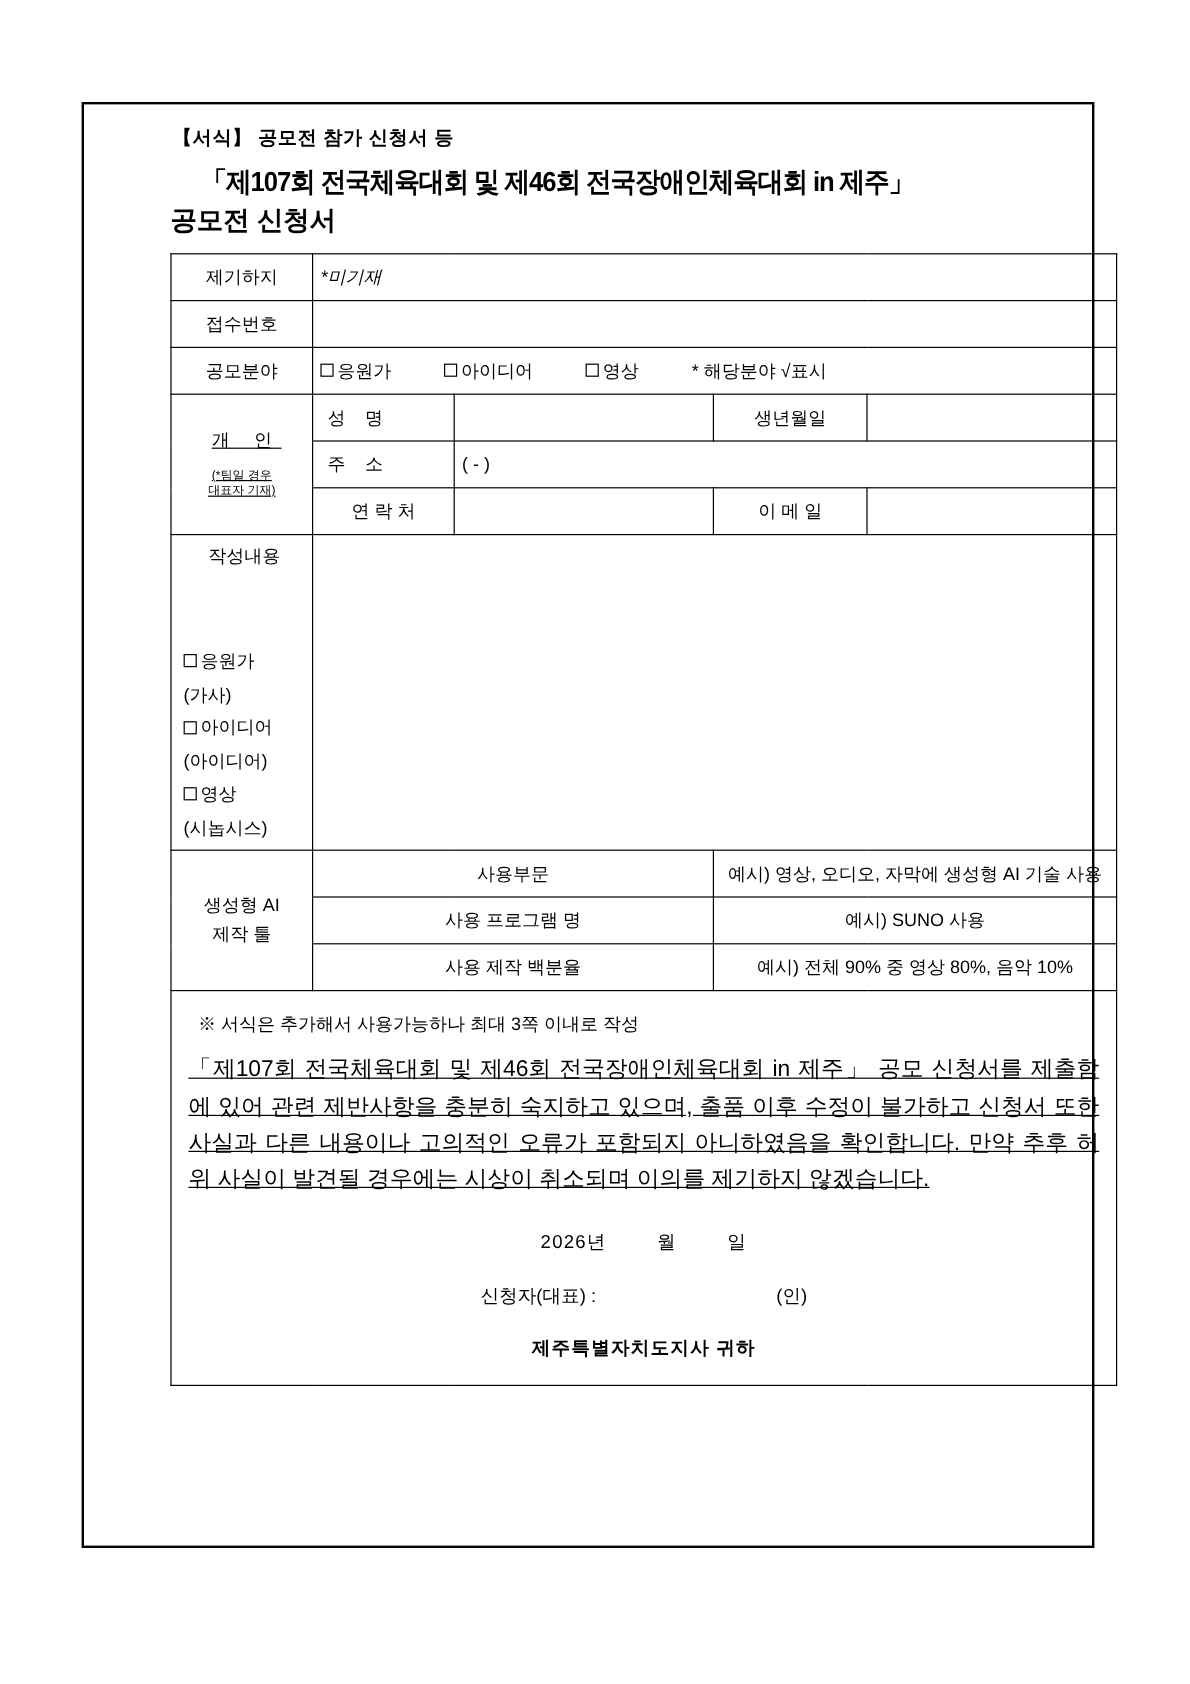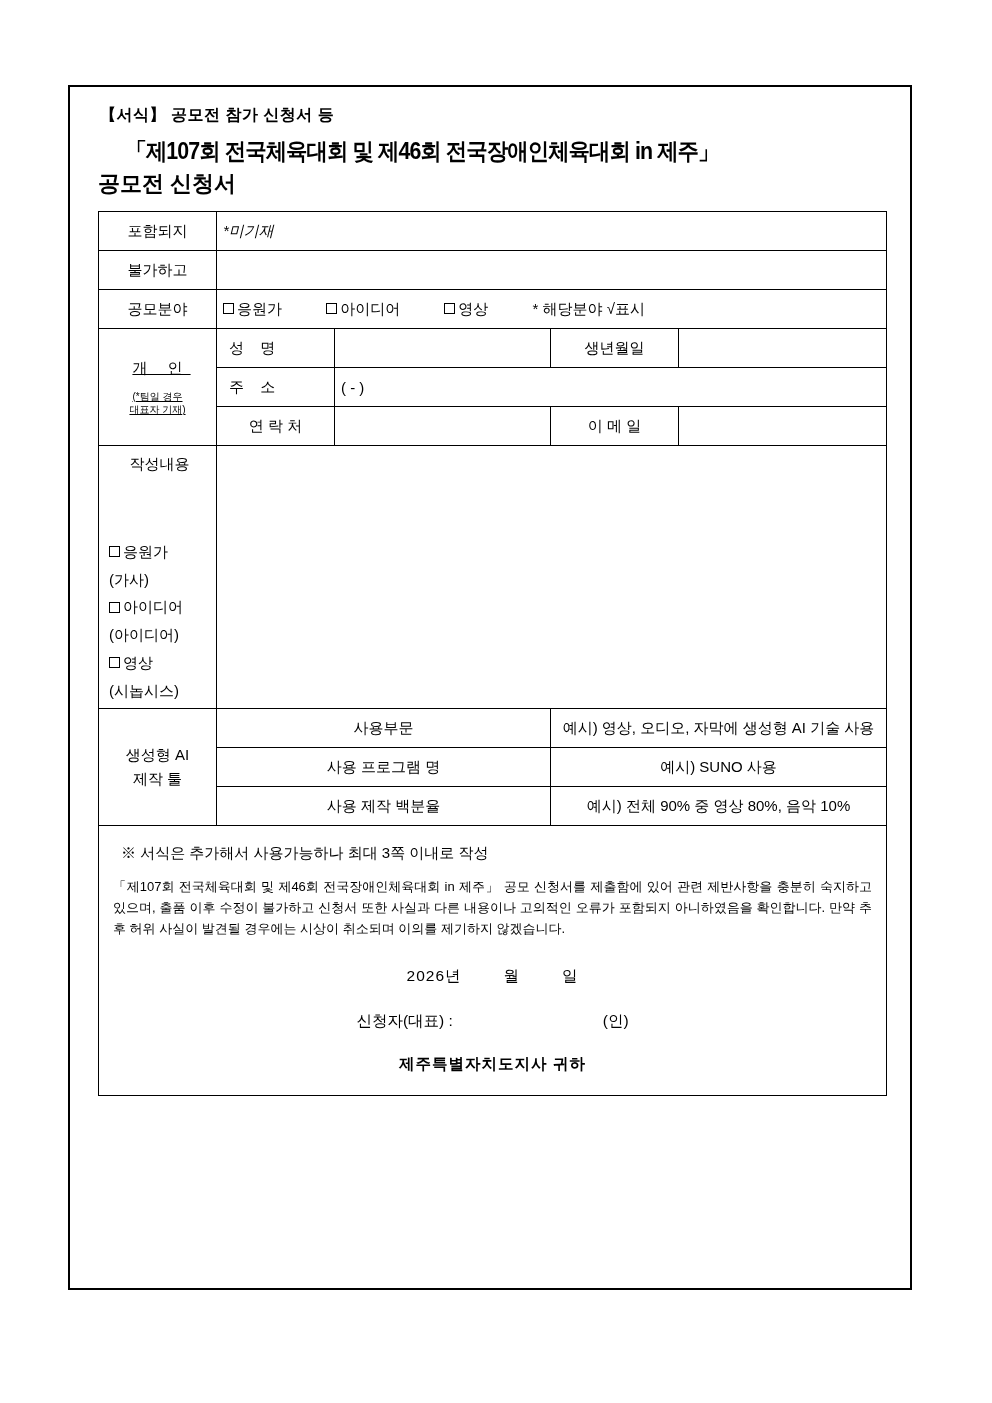--- a/index.html
+++ b/index.html
@@ -16,20 +16,21 @@
   }
   .page {
     position: absolute;
     left: 68px;
     top: 85px;
     width: 844px;
     height: 1205px;
     border: 2px solid #000000;
     box-sizing: border-box;
     background: #ffffff;
+    padding-left: 44px;
   }
   .inner {
     padding: 18px 28px 0 28px;
   }
   .form-tag {
     font-size: 16px;
     font-weight: bold;
     letter-spacing: 0.5px;
     margin: 0 0 10px 2px;
   }
@@ -132,24 +133,25 @@
   .notice-cell {
     padding: 14px 14px 20px 14px !important;
     vertical-align: top;
     height: auto;
   }
   .notice-1 {
     font-size: 15px;
     margin: 4px 0 14px 8px;
   }
   .notice-2 {
-    font-size: 13px;
+    font-size: 19px;
     line-height: 1.6;
     text-align: justify;
     margin-bottom: 26px;
+    text-decoration: underline;
   }
   .date-line {
     text-align: center;
     font-size: 15.5px;
     margin-bottom: 24px;
     letter-spacing: 1px;
   }
   .date-line .gap {
     display: inline-block;
     width: 42px;
@@ -187,26 +189,26 @@
       <colgroup>
         <col style="width:118px">
         <col style="width:118px">
         <col style="width:216px">
         <col style="width:128px">
         <col style="width:208px">
       </colgroup>
 
       <tbody>
           <tr>
-        <td class="lbl">포함되지</td>
+        <td class="lbl">제기하지</td>
         <td class="ital" colspan="4">*미기재</td>
       </tr>
 
       <tr>
-        <td class="lbl">불가하고</td>
+        <td class="lbl">접수번호</td>
         <td colspan="4"></td>
       </tr>
 
       <tr>
         <td class="lbl">공모분야</td>
         <td class="field-row" colspan="4">
           <span class="opt"><span class="chk"></span><span>응원가</span></span>
           <span class="opt"><span class="chk"></span><span>아이디어</span></span>
           <span class="opt"><span class="chk"></span><span>영상</span></span>
           <span class="note-right">* 해당분야 √표시</span>

